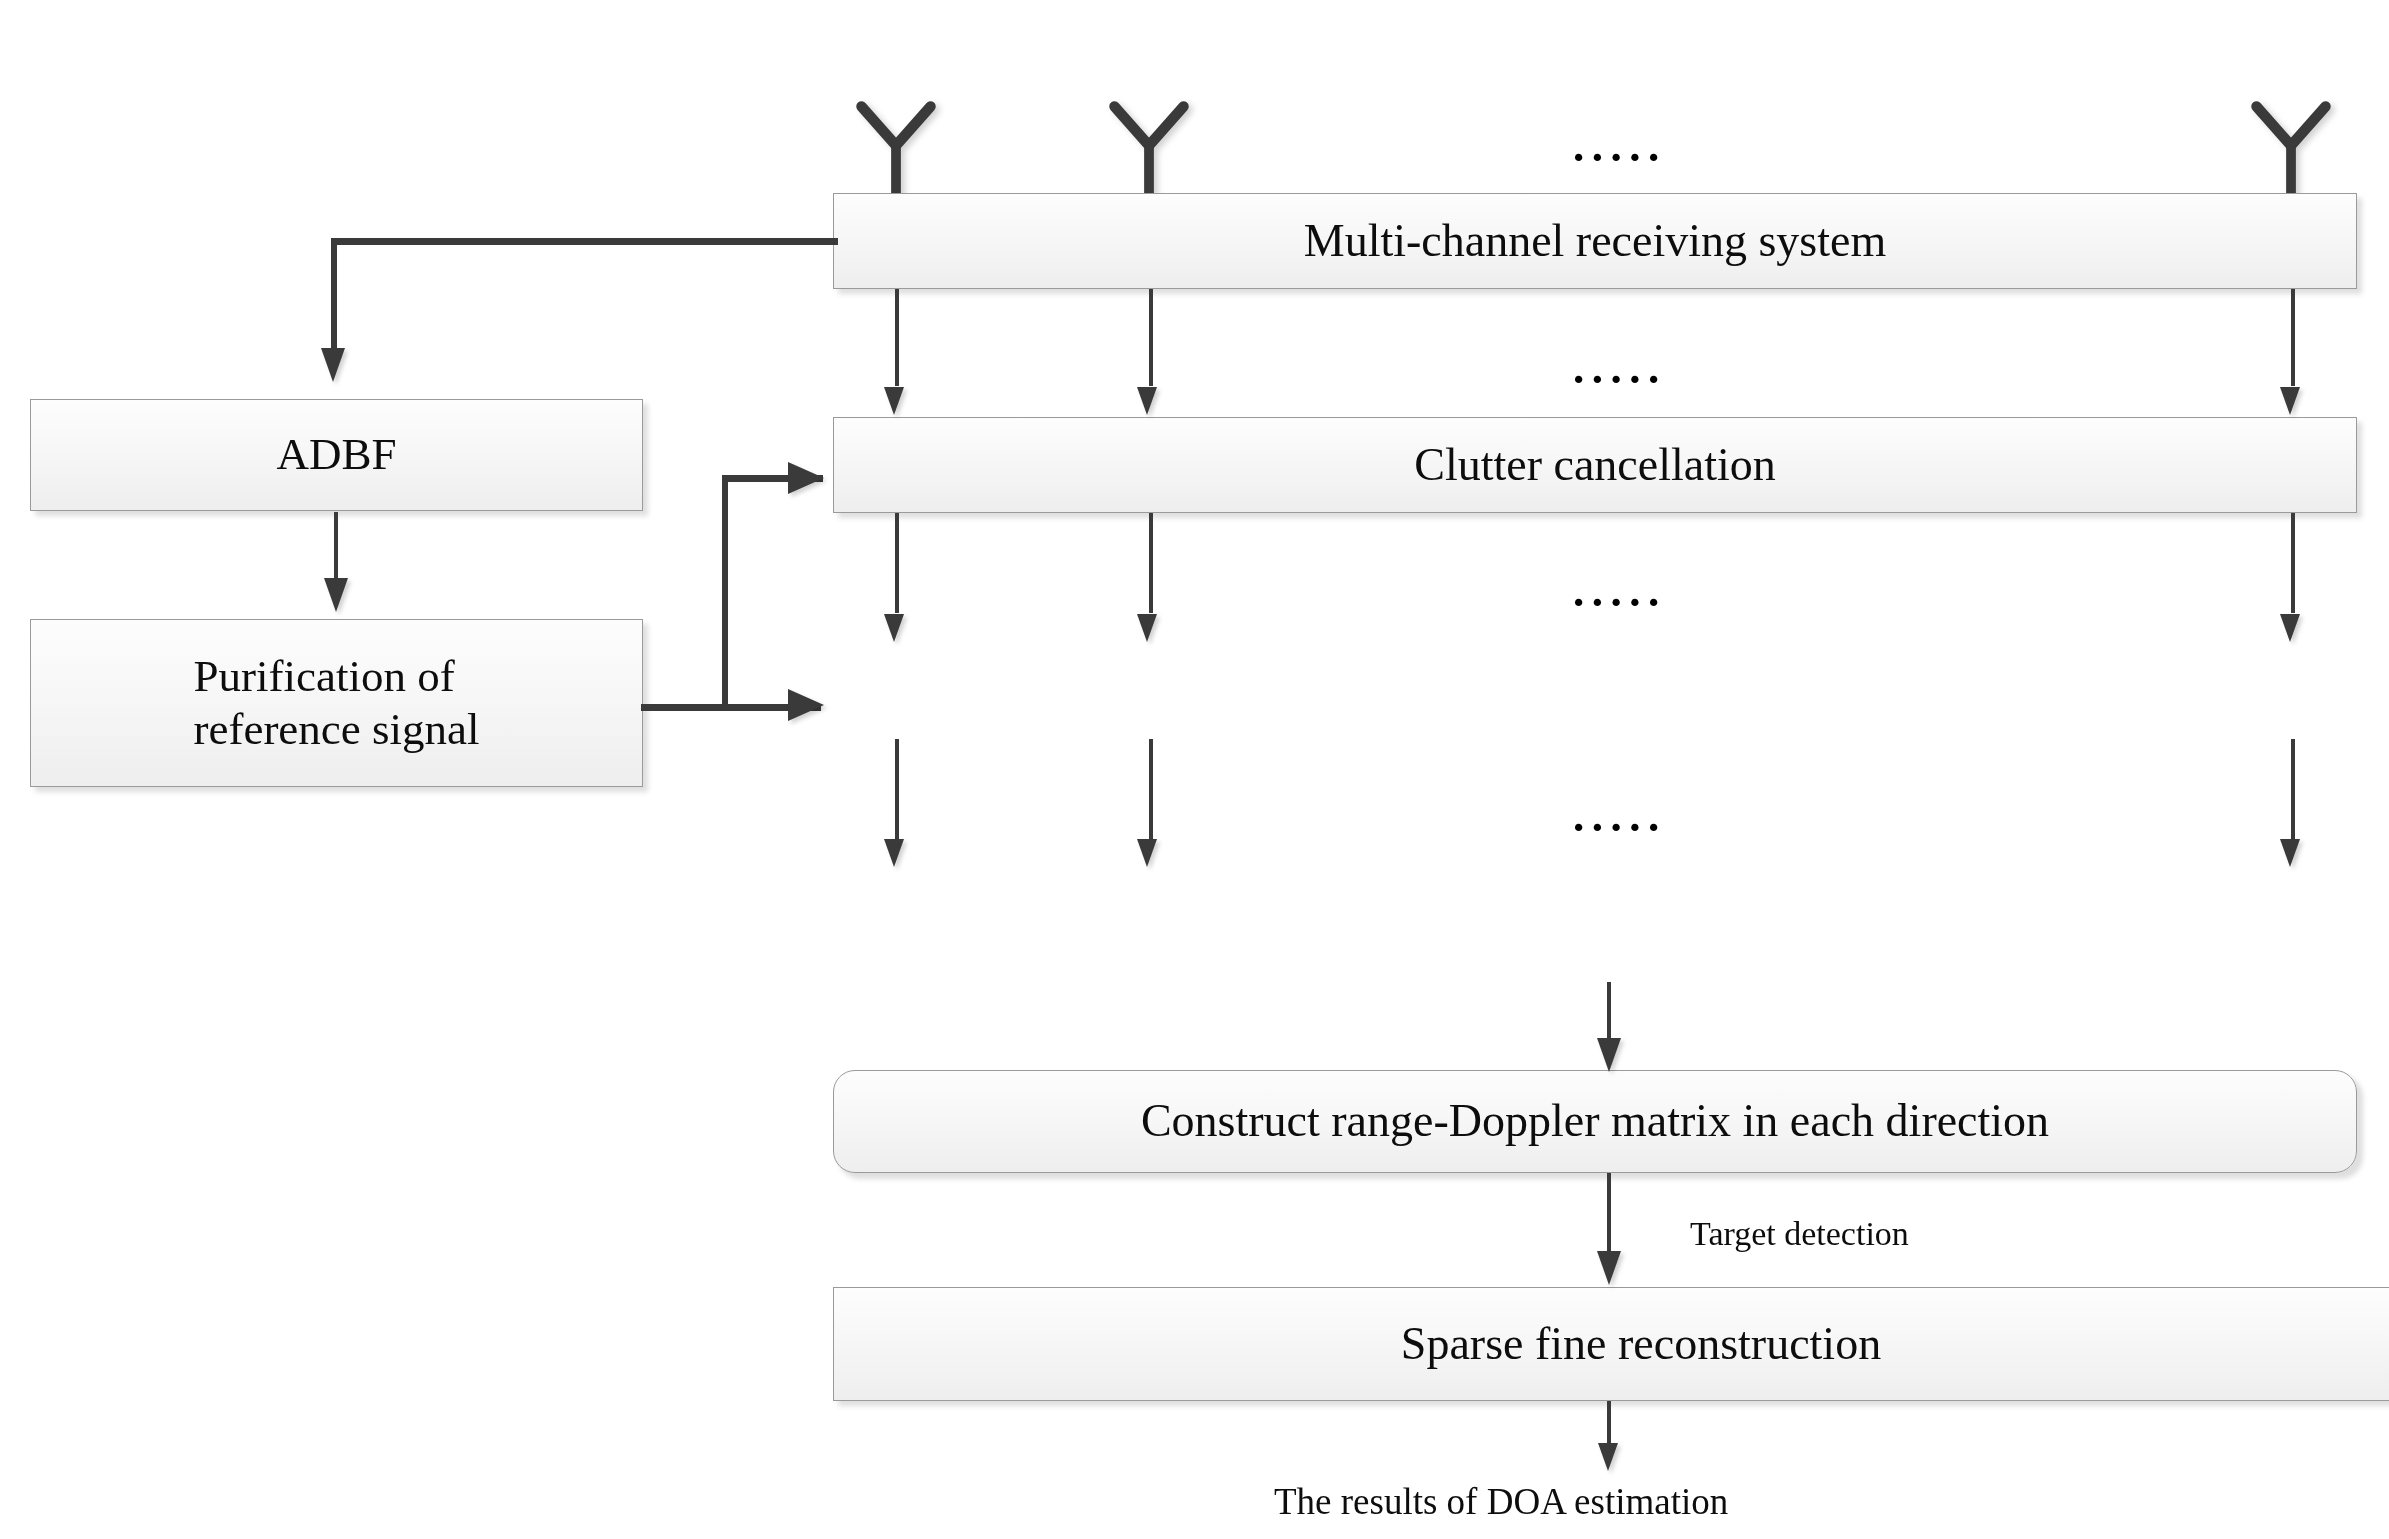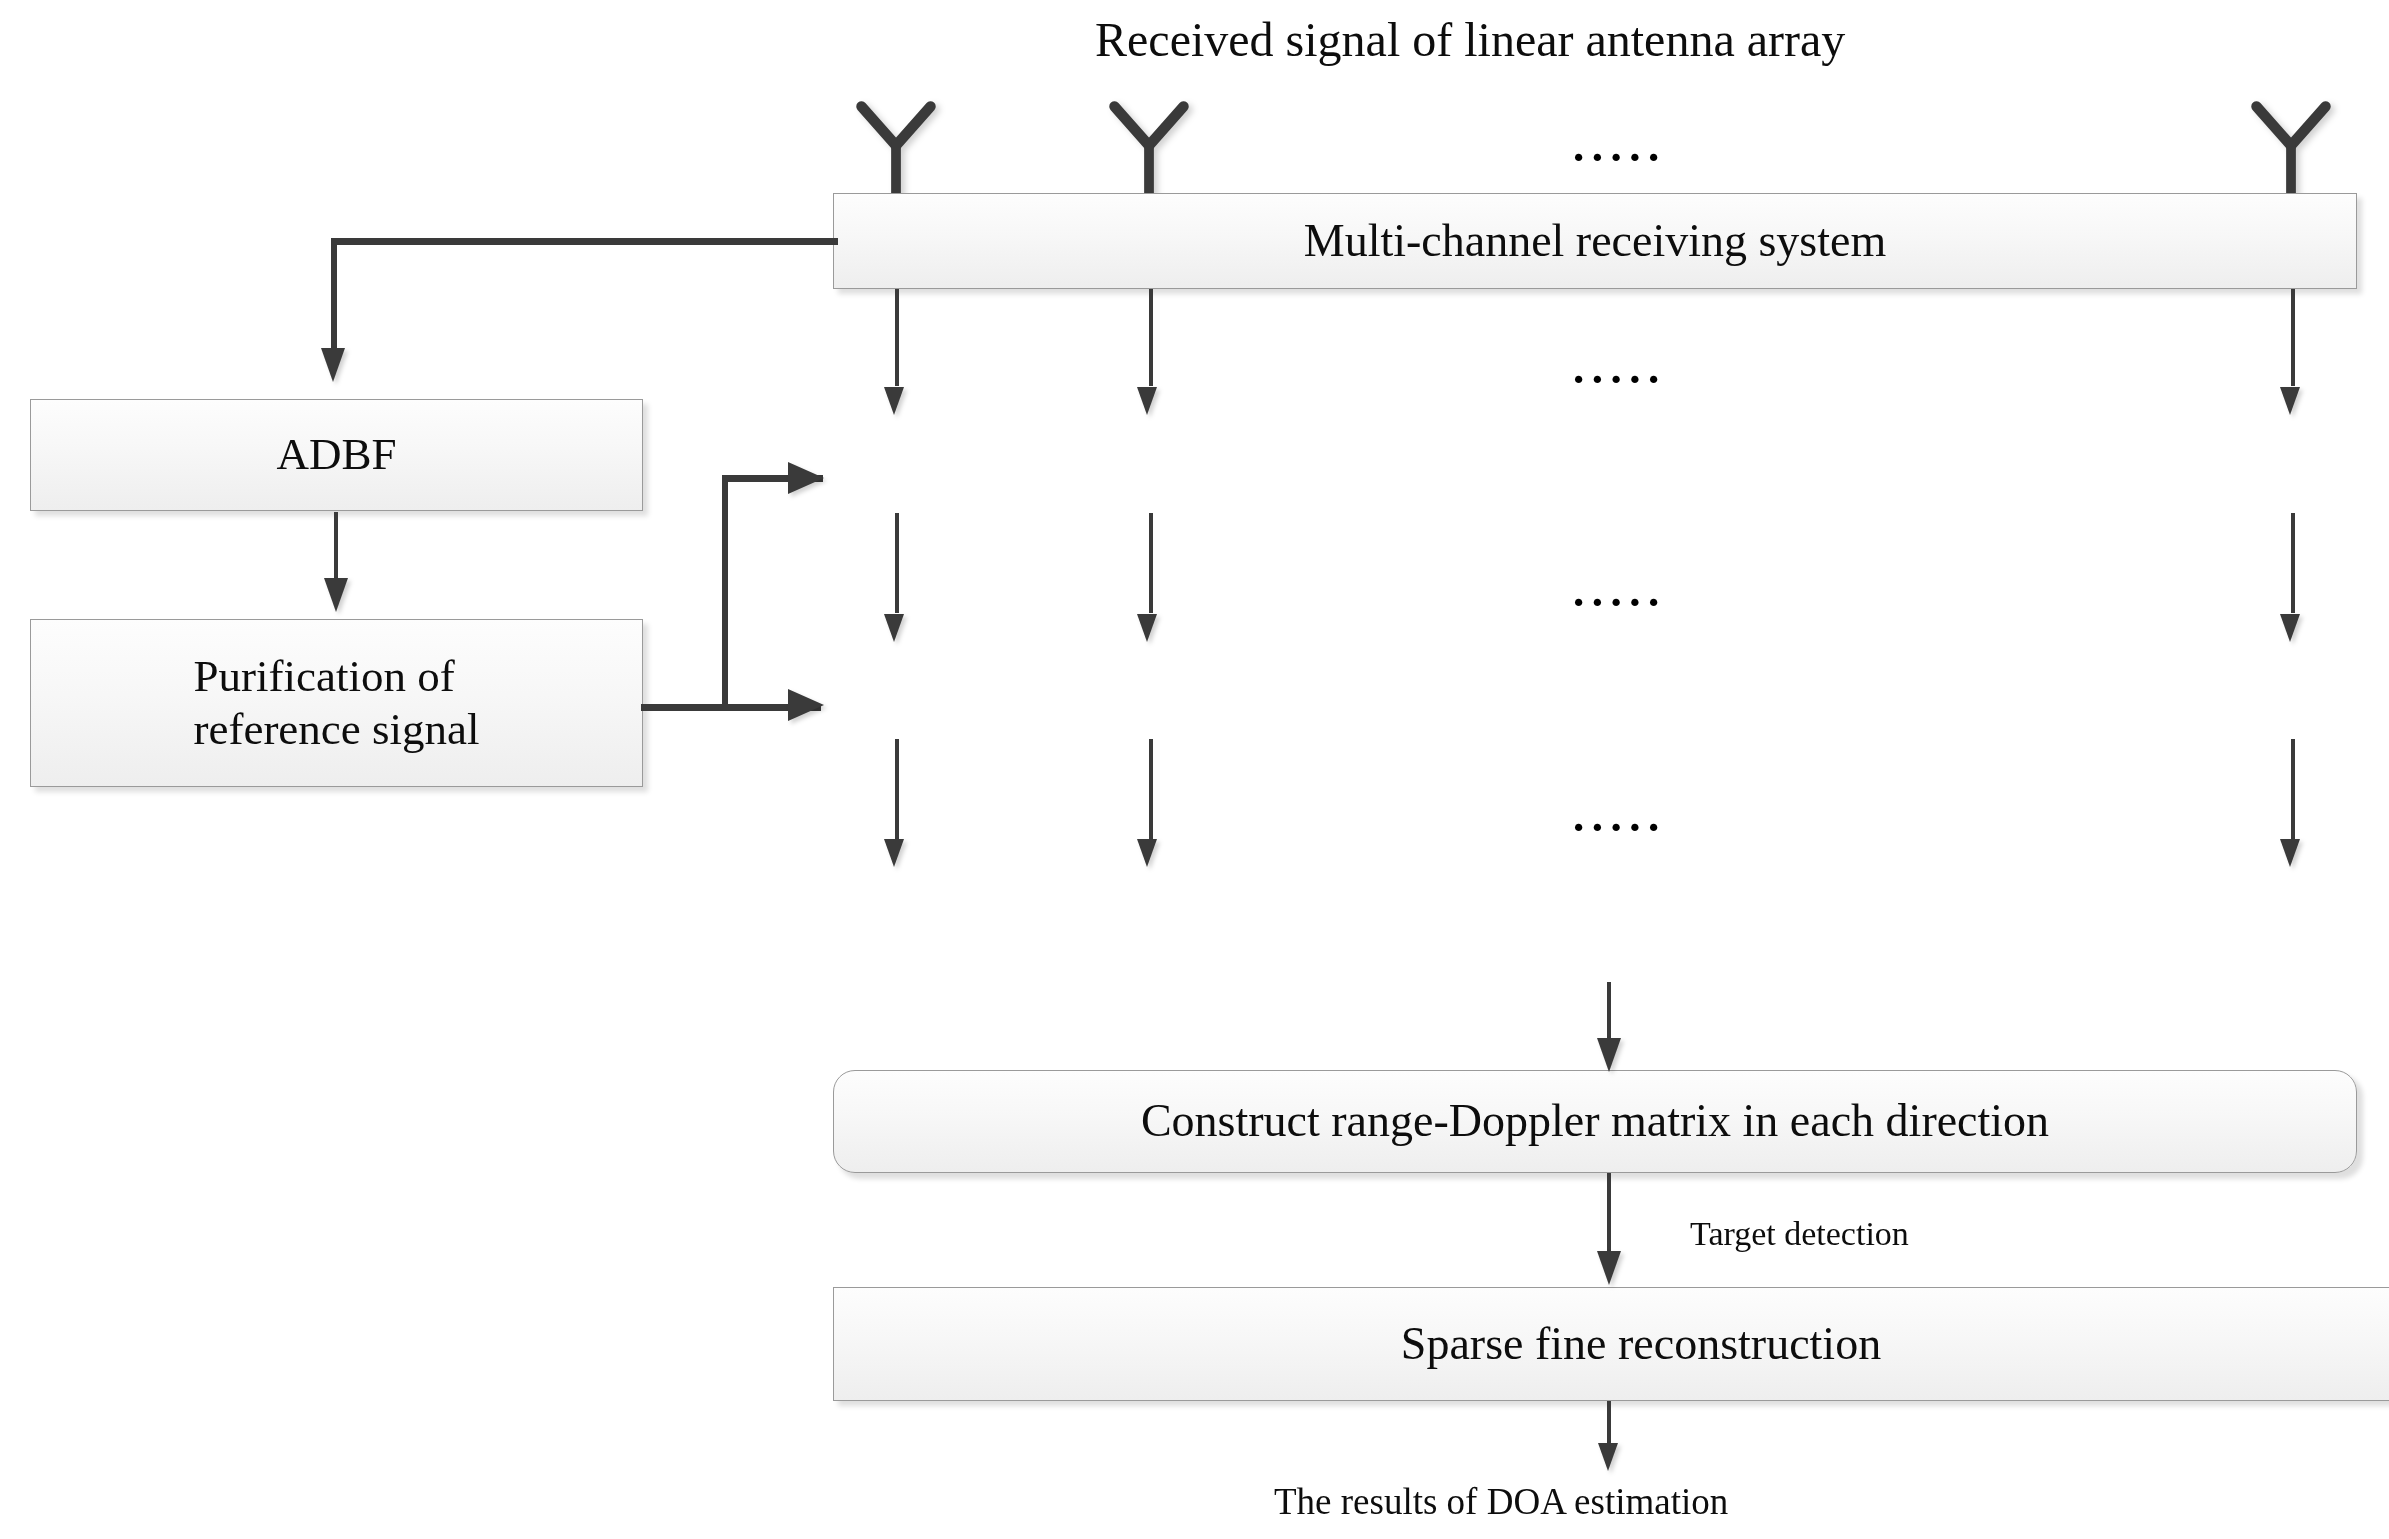--- a/index.html
+++ b/index.html
@@ -99,41 +99,41 @@
   .antenna {
     position: absolute;
     filter: drop-shadow(4.5px 3.7px 3px rgba(0,0,0,0.18));
   }
 </style>
 </head>
 <body>
 
 <div id="canvas">
 
-  <div class="label title-label" style="left:1095px; top:12px;">Received signal of linear antenna array</div>
 
   <svg class="antenna" style="left:854px; top:99px;" width="84" height="99" viewBox="0 0 112 132">
     <path d="M10 10 L56 62 L102 10" stroke="#3a3a3a" stroke-width="14" fill="none" stroke-linecap="round"></path>
     <line x1="56" y1="58" x2="56" y2="130" stroke="#3a3a3a" stroke-width="13"></line>
   </svg>
 
   <svg class="antenna" style="left:1107px; top:99px;" width="84" height="99" viewBox="0 0 112 132">
     <path d="M10 10 L56 62 L102 10" stroke="#3a3a3a" stroke-width="14" fill="none" stroke-linecap="round"></path>
     <line x1="56" y1="58" x2="56" y2="130" stroke="#3a3a3a" stroke-width="13"></line>
   </svg>
 
   <svg class="antenna" style="left:2249px; top:99px;" width="84" height="99" viewBox="0 0 112 132">
     <path d="M10 10 L56 62 L102 10" stroke="#3a3a3a" stroke-width="14" fill="none" stroke-linecap="round"></path>
     <line x1="56" y1="58" x2="56" y2="130" stroke="#3a3a3a" stroke-width="13"></line>
   </svg>
 
   <div class="dots" style="left:1573px; top:124px;">.....</div>
 
   <div class="box box-main" style="left:833px; top:193px; width:1524px; height:96px;">Multi-channel receiving system</div>
 
+  <div class="box box-main" style="left:833px; top:417px; width:1524px; height:96px;">Clutter cancellation</div>
 
 
 
   <div class="box box-main" style="left:833px; top:1070px; width:1524px; height:103px;border-radius:22px;">Construct range-Doppler matrix in each direction</div>
 
   <div class="box box-main" style="left:833px; top:1287px; width:1616px; height:114px;">Sparse fine reconstruction</div>
 
   <div class="box box-left" style="left:30px; top:399px; width:613px; height:112px;">ADBF</div>
 
   <div class="box box-left" style="left:30px; top:619px; width:613px; height:168px;">Purification of

